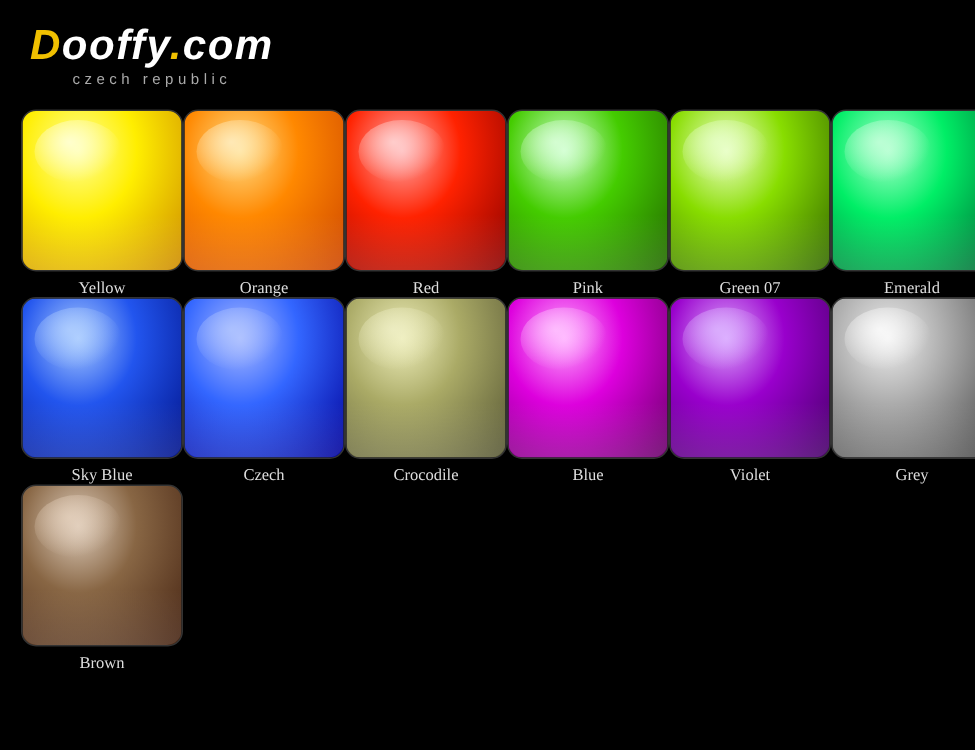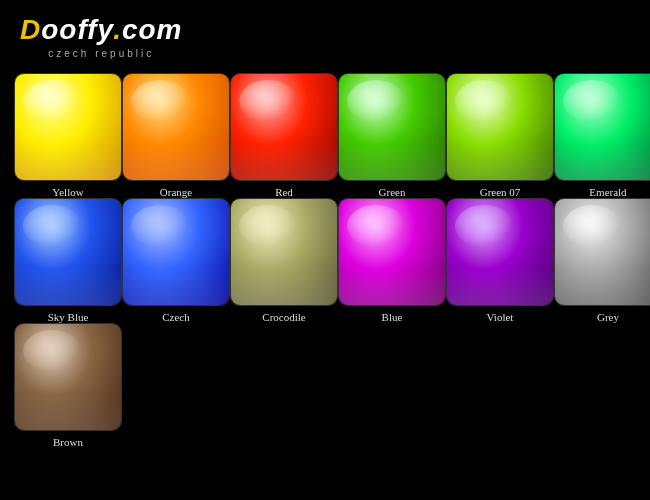--- a/index.html
+++ b/index.html
@@ -295,21 +295,21 @@
       <div class="cell">
         <div class="swatch swatch-orange"></div>
         <div class="swatch-label">Orange</div>
       </div>
       <div class="cell">
         <div class="swatch swatch-red"></div>
         <div class="swatch-label">Red</div>
       </div>
       <div class="cell">
         <div class="swatch swatch-green"></div>
-        <div class="swatch-label">Green</div>
+        <div class="swatch-label">Pink</div>
       </div>
       <div class="cell">
         <div class="swatch swatch-green02"></div>
         <div class="swatch-label">Green 07</div>
       </div>
       <div class="cell">
         <div class="swatch swatch-emerald"></div>
         <div class="swatch-label">Emerald</div>
       </div>
       <div class="cell">

